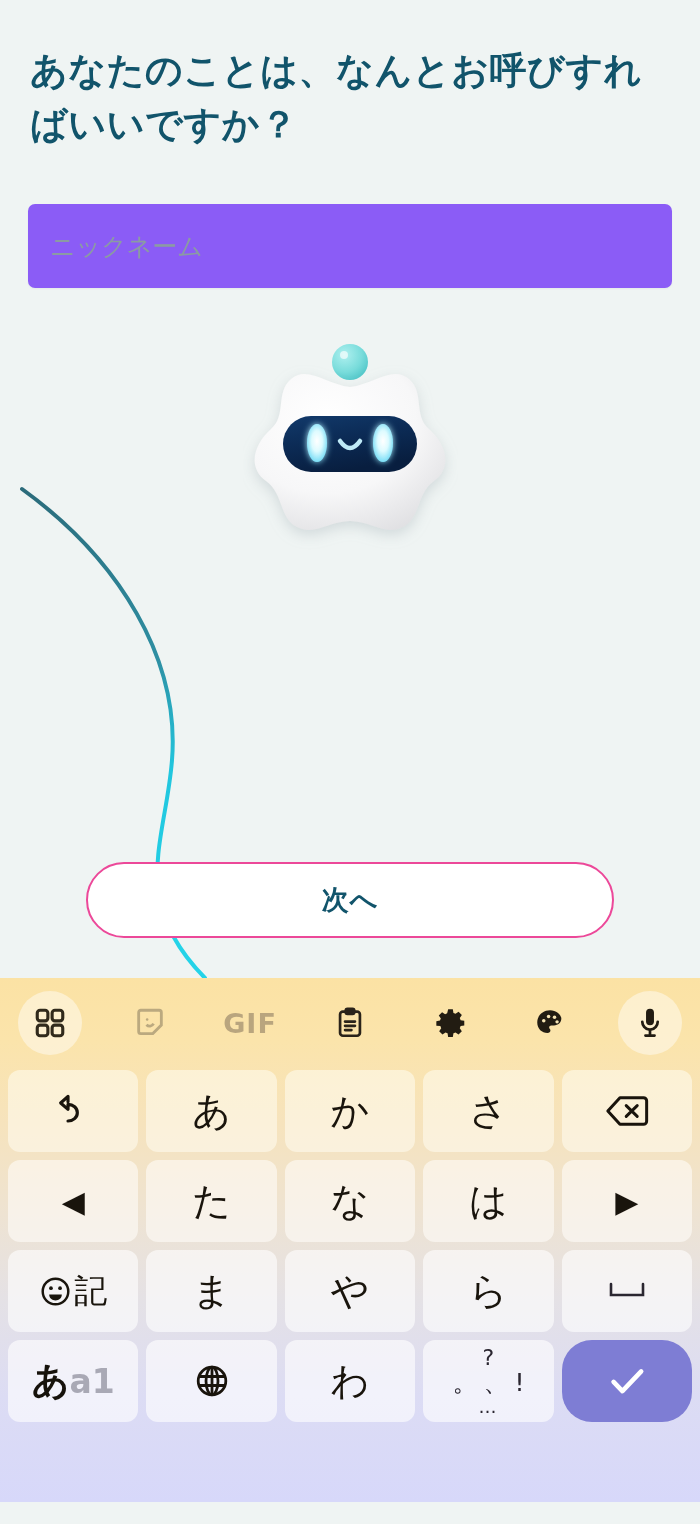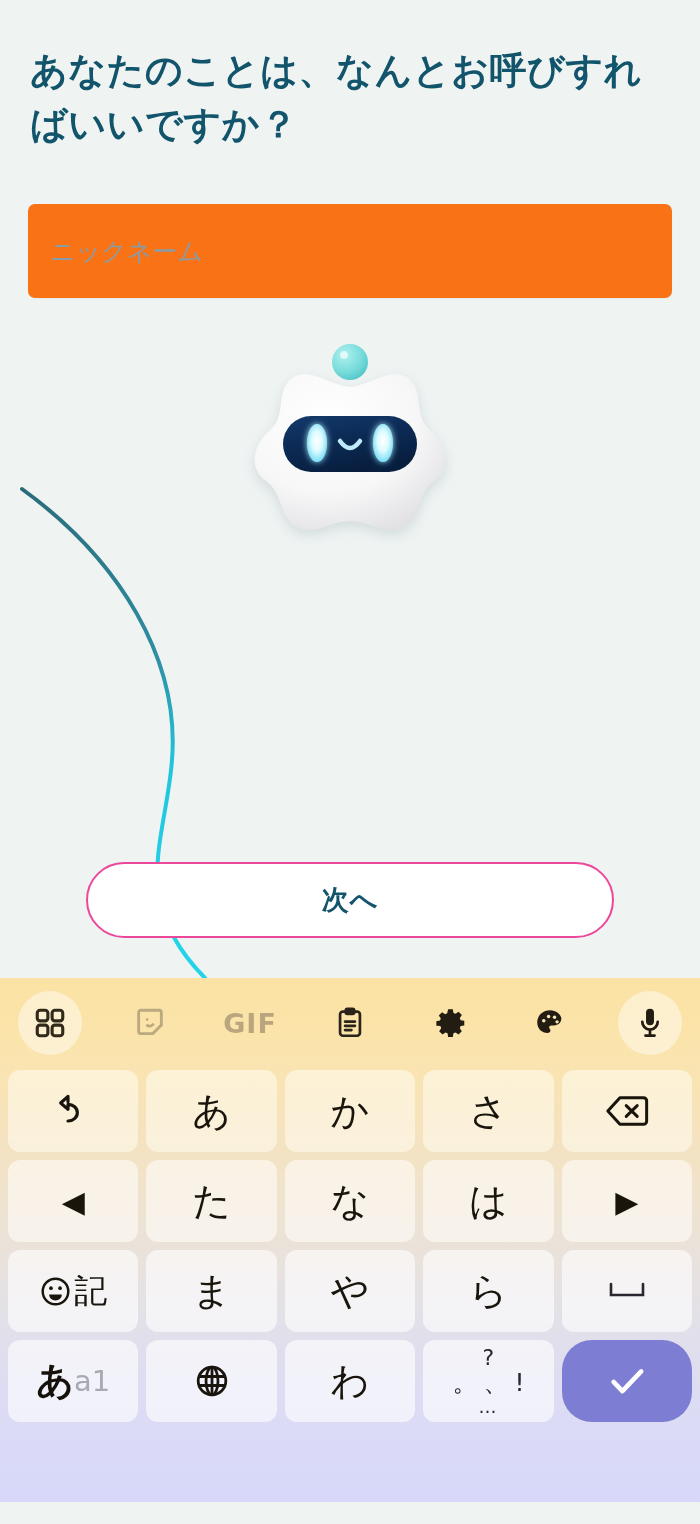--- a/index.html
+++ b/index.html
@@ -44,22 +44,22 @@
     line-height: 1.45;
     letter-spacing: 0.5px;
     color: #11546b;
   }
 
   #nickname-input {
     position: absolute;
     left: 28px;
     top: 204px;
     width: 644px;
-    height: 94px;
-    background: #f97316;
+    height: 84px;
+    background: #8b5cf6;
     border: none;
     border-radius: 7px;
     font-family: "DejaVu Sans", "Liberation Sans", sans-serif;
     font-size: 25px;
     color: #23333a;
     padding: 0 22px;
     outline: none;
     box-shadow: 0 1px 2px rgba(40,60,70,0.05);
   }
   #nickname-input::placeholder {
@@ -180,21 +180,21 @@
 
   .key-enter {
     background: #7e7dd4 !important;
     border-radius: 30px;
   }
 
   .key-mode {
     font-size: 0;
   }
   .key-mode .ja { font-size: 37px; color: #16120b; font-weight: 700; }
-  .key-mode .en { font-size: 29px; color: #a9a9b5; }
+  .key-mode .en { font-size: 33px; color: #a9a9b5; font-weight: bold; }
 
   .key-punct {
     flex-direction: column;
     gap: 0;
   }
   .key-punct .pq {
     font-size: 22px; color: #2a2630; line-height: 1; margin-bottom: 1px;
   }
   .key-punct .pmid {
     display: flex; align-items: center; gap: 6px; font-size: 25px; color: #2a2630; line-height: 1;

